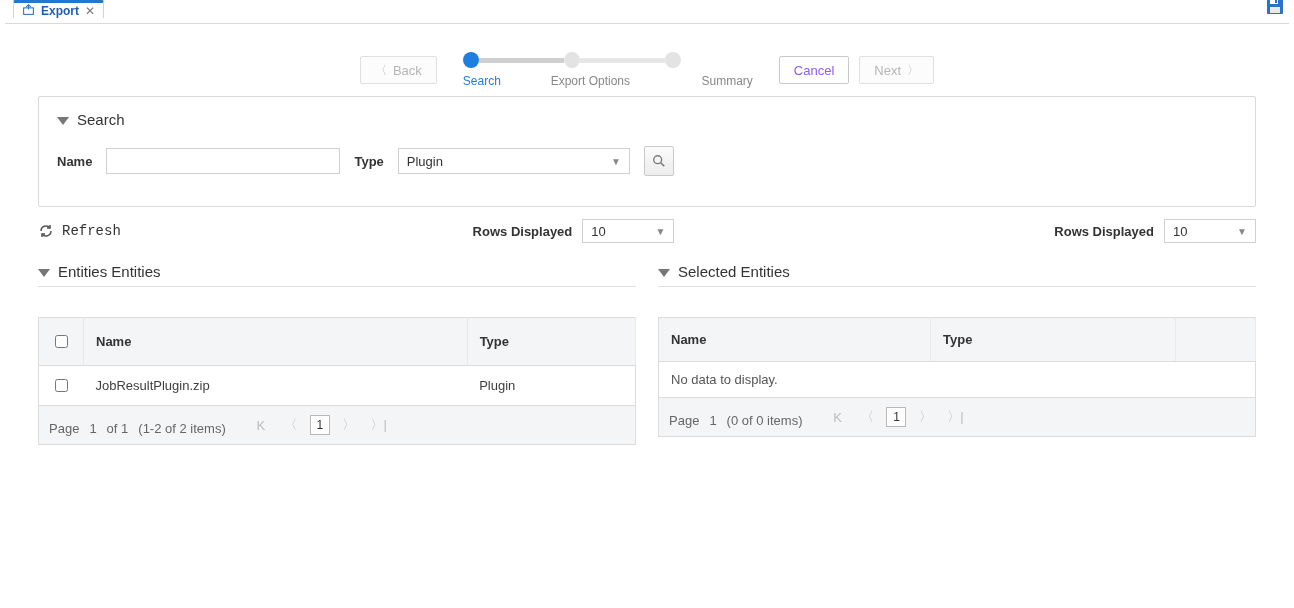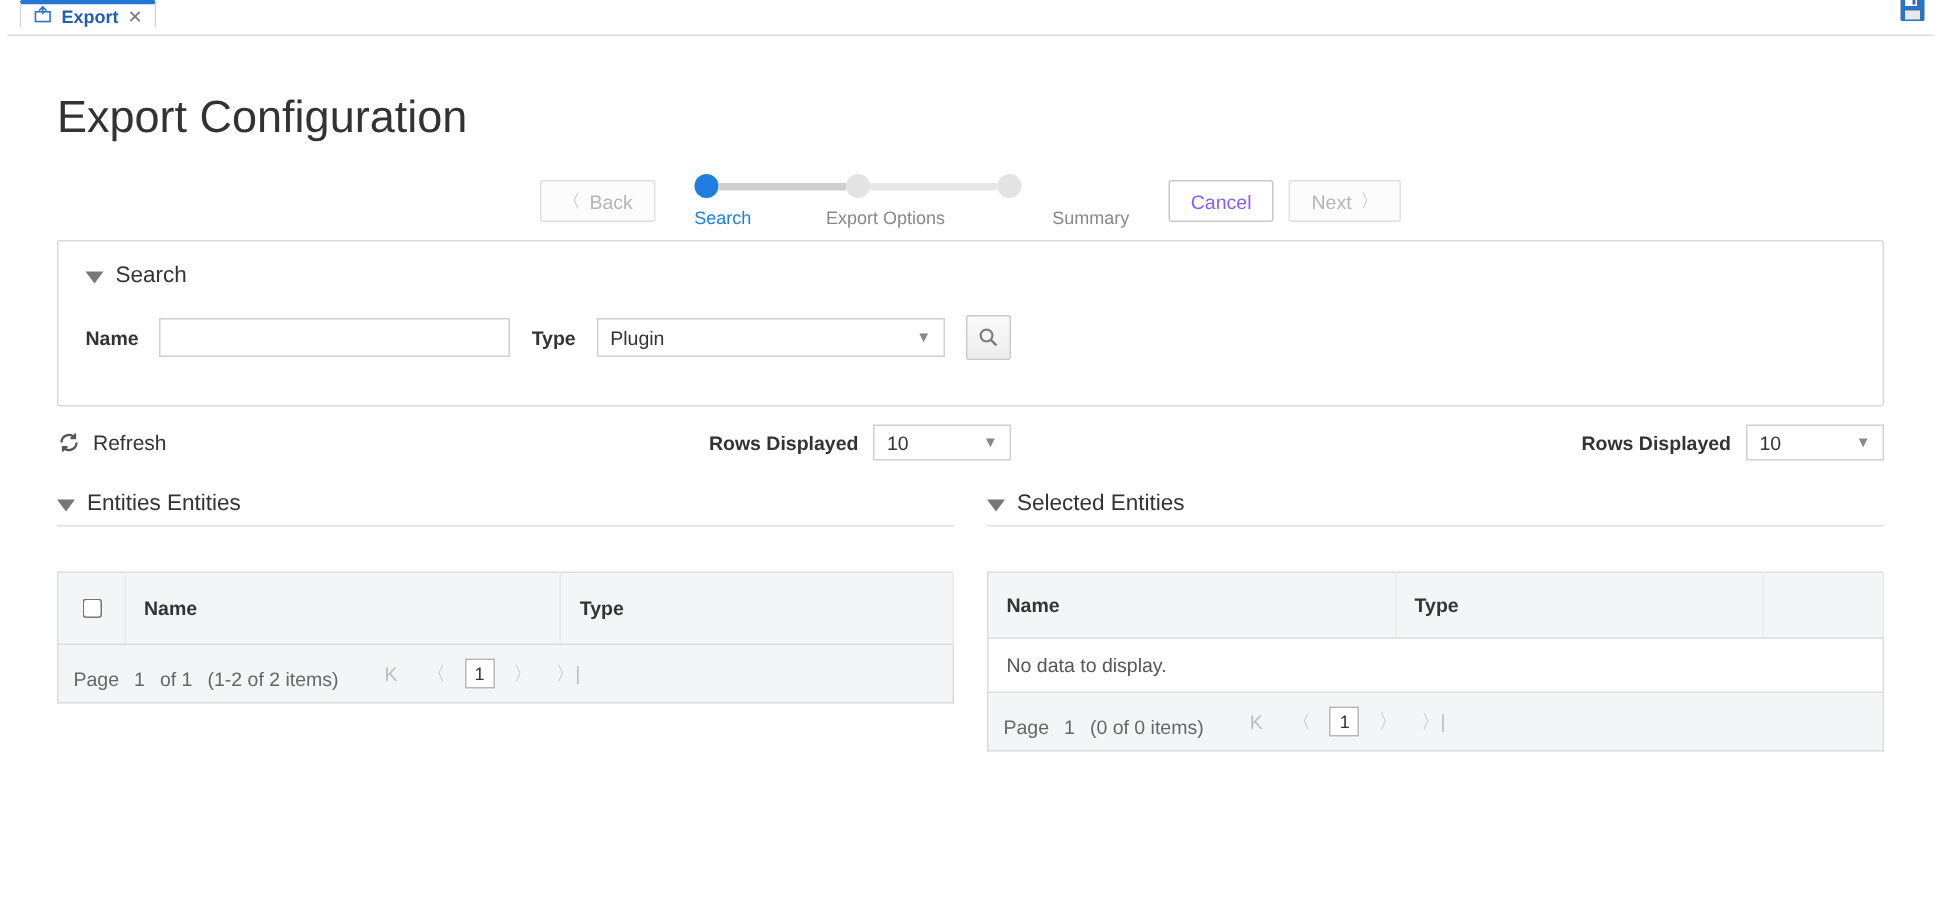--- a/index.html
+++ b/index.html
@@ -52,21 +52,21 @@
   .form-row { display:flex; align-items:center; gap:14px; }
   .lbl { font-size:13px; font-weight:600; color:#333; }
   .text-input { height:26px; border:1px solid #d0d0d0; background:#fff; padding:0 6px; width:234px; }
   .dropdown { height:26px; border:1px solid #d0d0d0; background:#fff; display:flex; align-items:center; justify-content:space-between; padding:0 8px; width:232px; cursor:pointer; }
   .dropdown .dd-chev { color:#888; font-size:10px; }
   .icon-btn { width:30px; height:30px; border:1px solid #c9c9c9; background:linear-gradient(#fbfbfb,#ececec); display:flex; align-items:center; justify-content:center; border-radius:2px; cursor:pointer; }
   .icon-btn svg { width:14px; height:14px; stroke:#7a7a7a; }
 
   
   .tool-row { display:flex; align-items:center; margin-top:12px; }
-  .refresh { display:flex; gap:8px; font-size:14px; }
+  .refresh { display:flex; gap:8px; font-size:14px;font-family:Liberation Mono, monospace; }
   .refresh svg { width:16px; height:16px; stroke:#555; }
   .spacer { flex:1; }
   .rows-disp { display:flex; align-items:center; gap:10px; }
   .rows-disp .lbl { font-weight:600; }
   .dropdown.sm { width:92px; height:24px; font-size:13px; }
 
   
   .columns { display:flex; gap:22px; margin-top:20px; }
   .col { flex:1; min-width:0; }
   .sec-header { font-size:15px; color:#333; display:flex; align-items:center; gap:8px; padding-bottom:6px; border-bottom:1px solid #e0e0e0; margin-bottom:30px; }
@@ -105,21 +105,20 @@
       <svg viewBox="0 0 20 20">
           <rect x="2" y="2" width="16" height="16" rx="1" fill="#2b72c2"></rect>
           <rect x="5" y="3" width="8" height="5" fill="#fff"></rect>
           <rect x="5" y="11" width="10" height="6" fill="#e9e9e9"></rect>
           <rect x="10" y="4" width="2" height="3" fill="#2b72c2"></rect>
         </svg>
     </span>
   </div>
 
   <div class="content">
-    <div class="page-title">Export Configuration</div>
 
     <div class="wizard-row">
       <button class="btn disabled">
         <span class="chev">〈</span>
         <span>Back</span>
       </button>
 
       <div>
         <div class="step-row">
           <span class="bullet active"></span>
@@ -203,20 +202,25 @@
         </div>
         <table class="grid">
           <thead>
             <tr>
               <th class="chkcol"><input type="checkbox" style=""></th>
               <th>Name</th>
               <th>Type</th>
             </tr>
           </thead>
           <tbody>
+            <tr>
+              <td class="chkcol"><input type="checkbox" style=""></td>
+              <td>JobResultPlugin.zip</td>
+              <td>Plugin</td>
+            </tr>
           </tbody>
         </table>
         <div class="pager">
           <span>Page</span>
           <span>1</span>
           <span>of 1</span>
           <span>(1-2 of 2 items)</span>
           <span class="pager-nav">
             <span class="pgbtn">K</span>
             <span class="pgbtn">〈</span>

